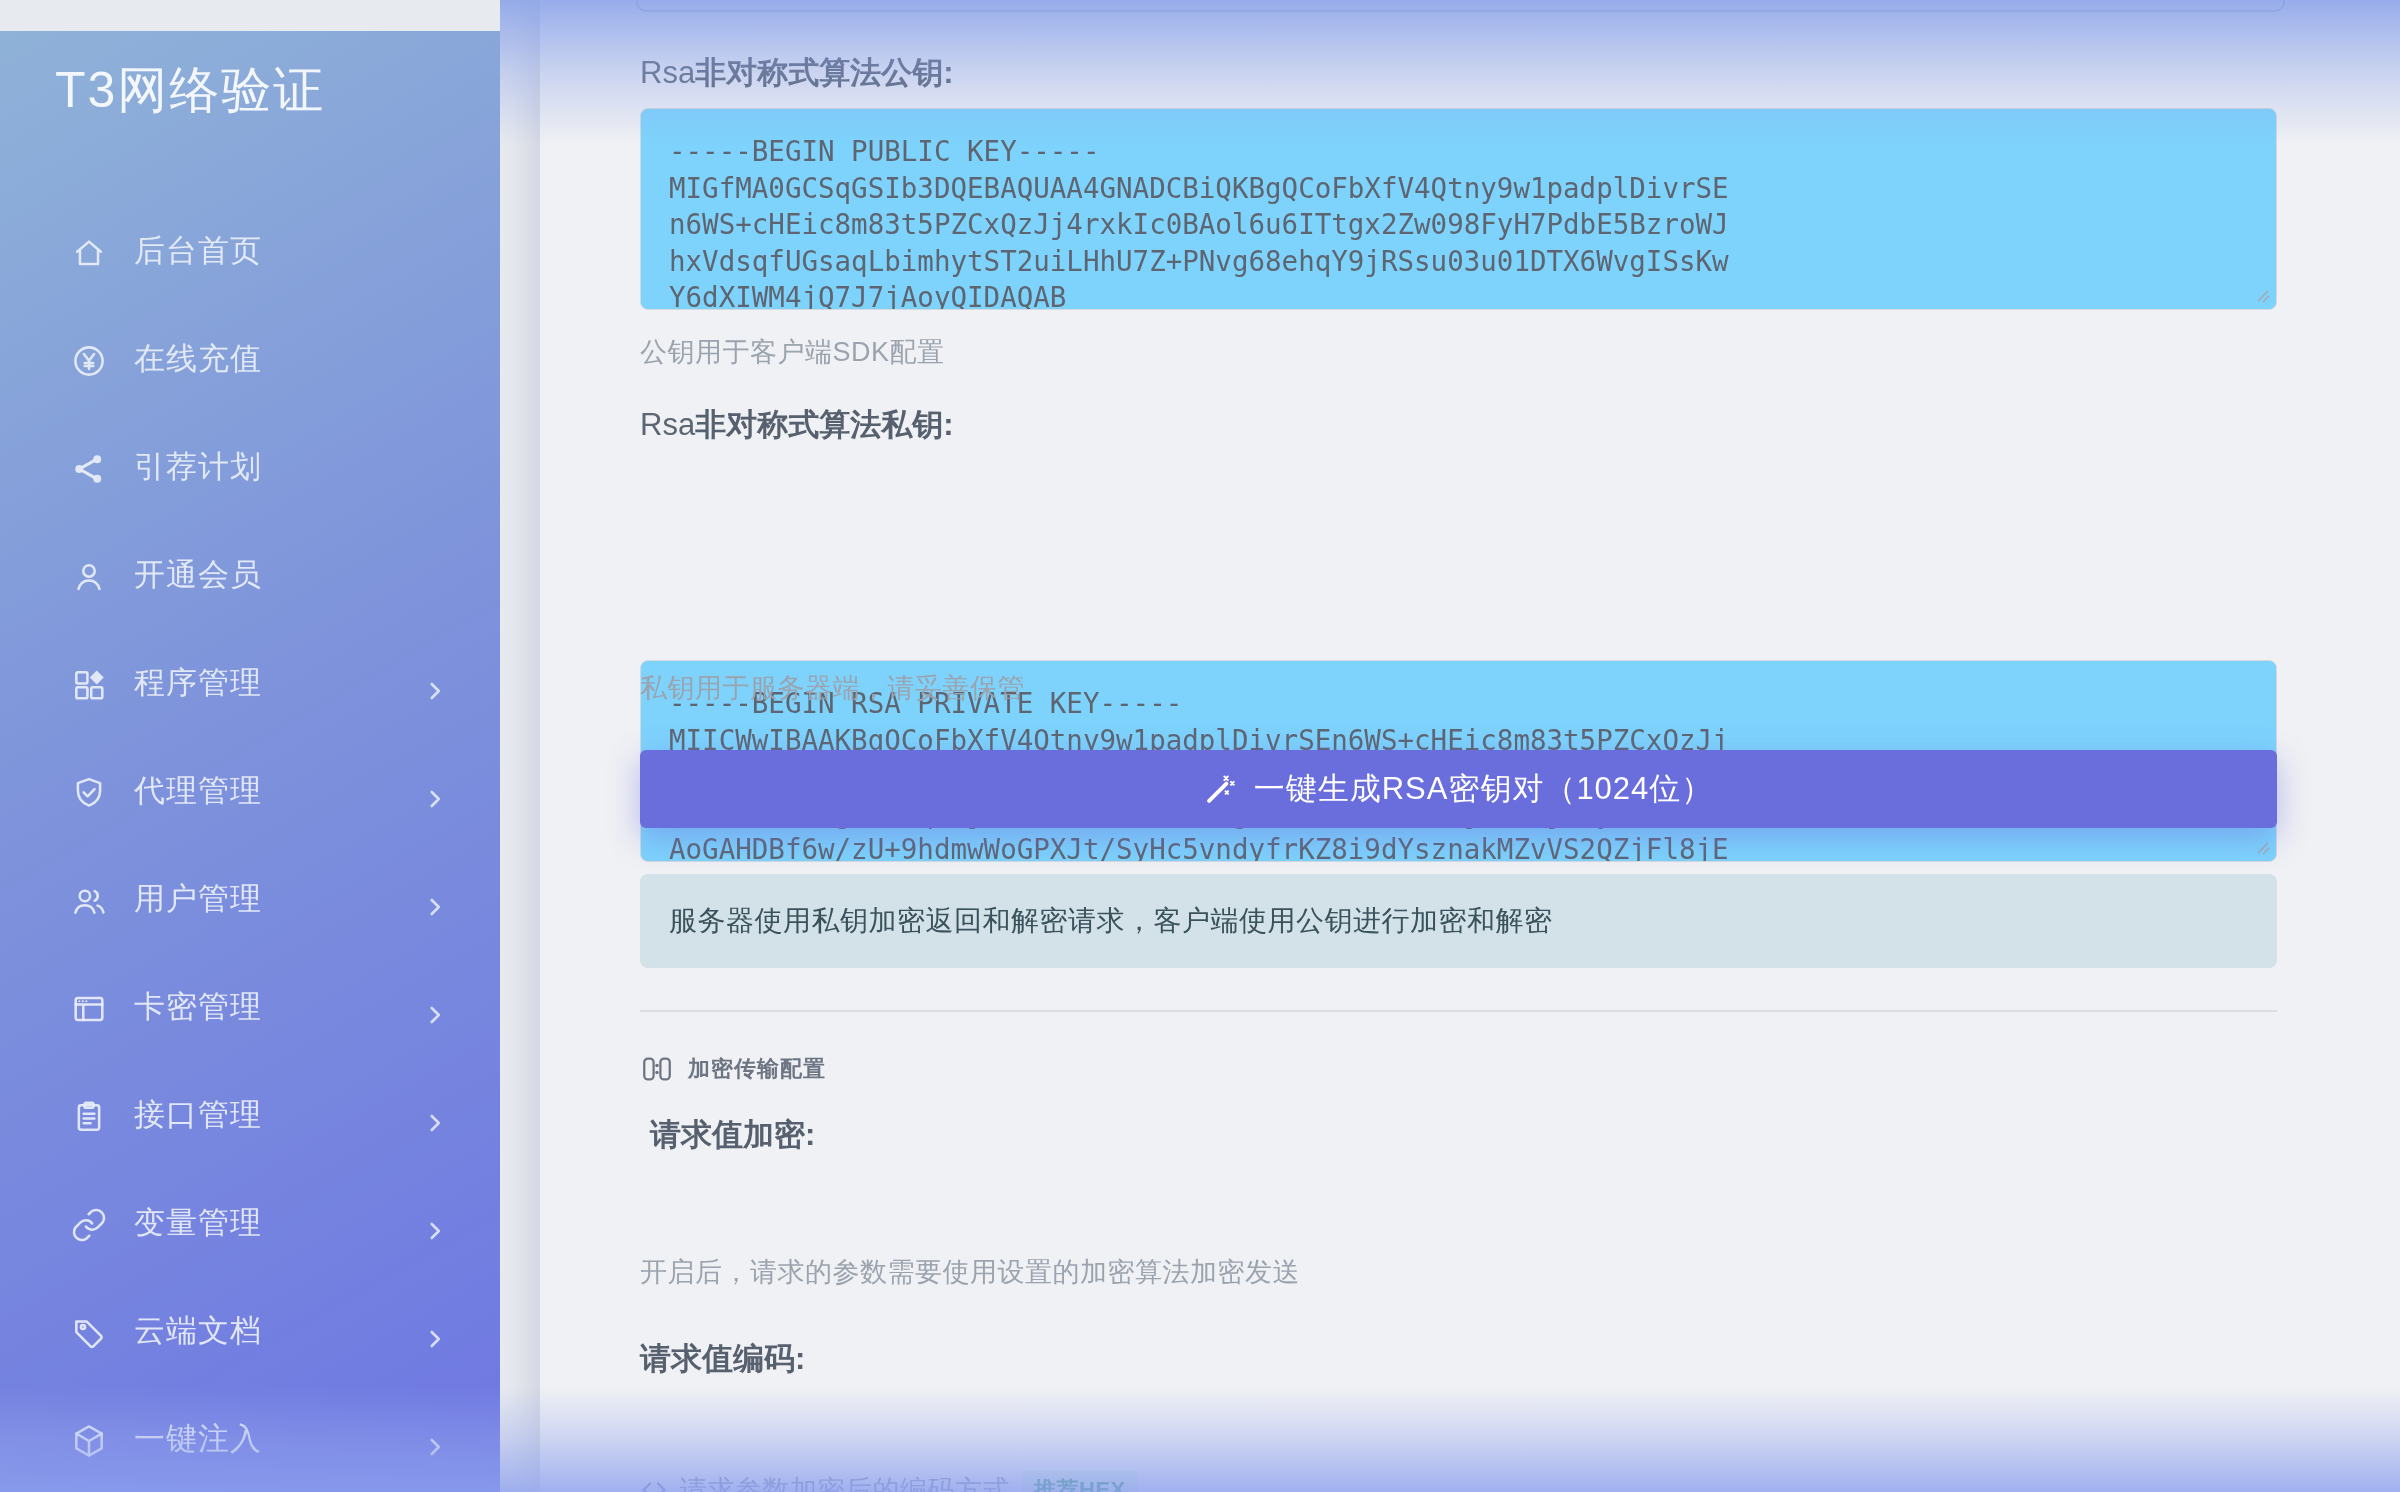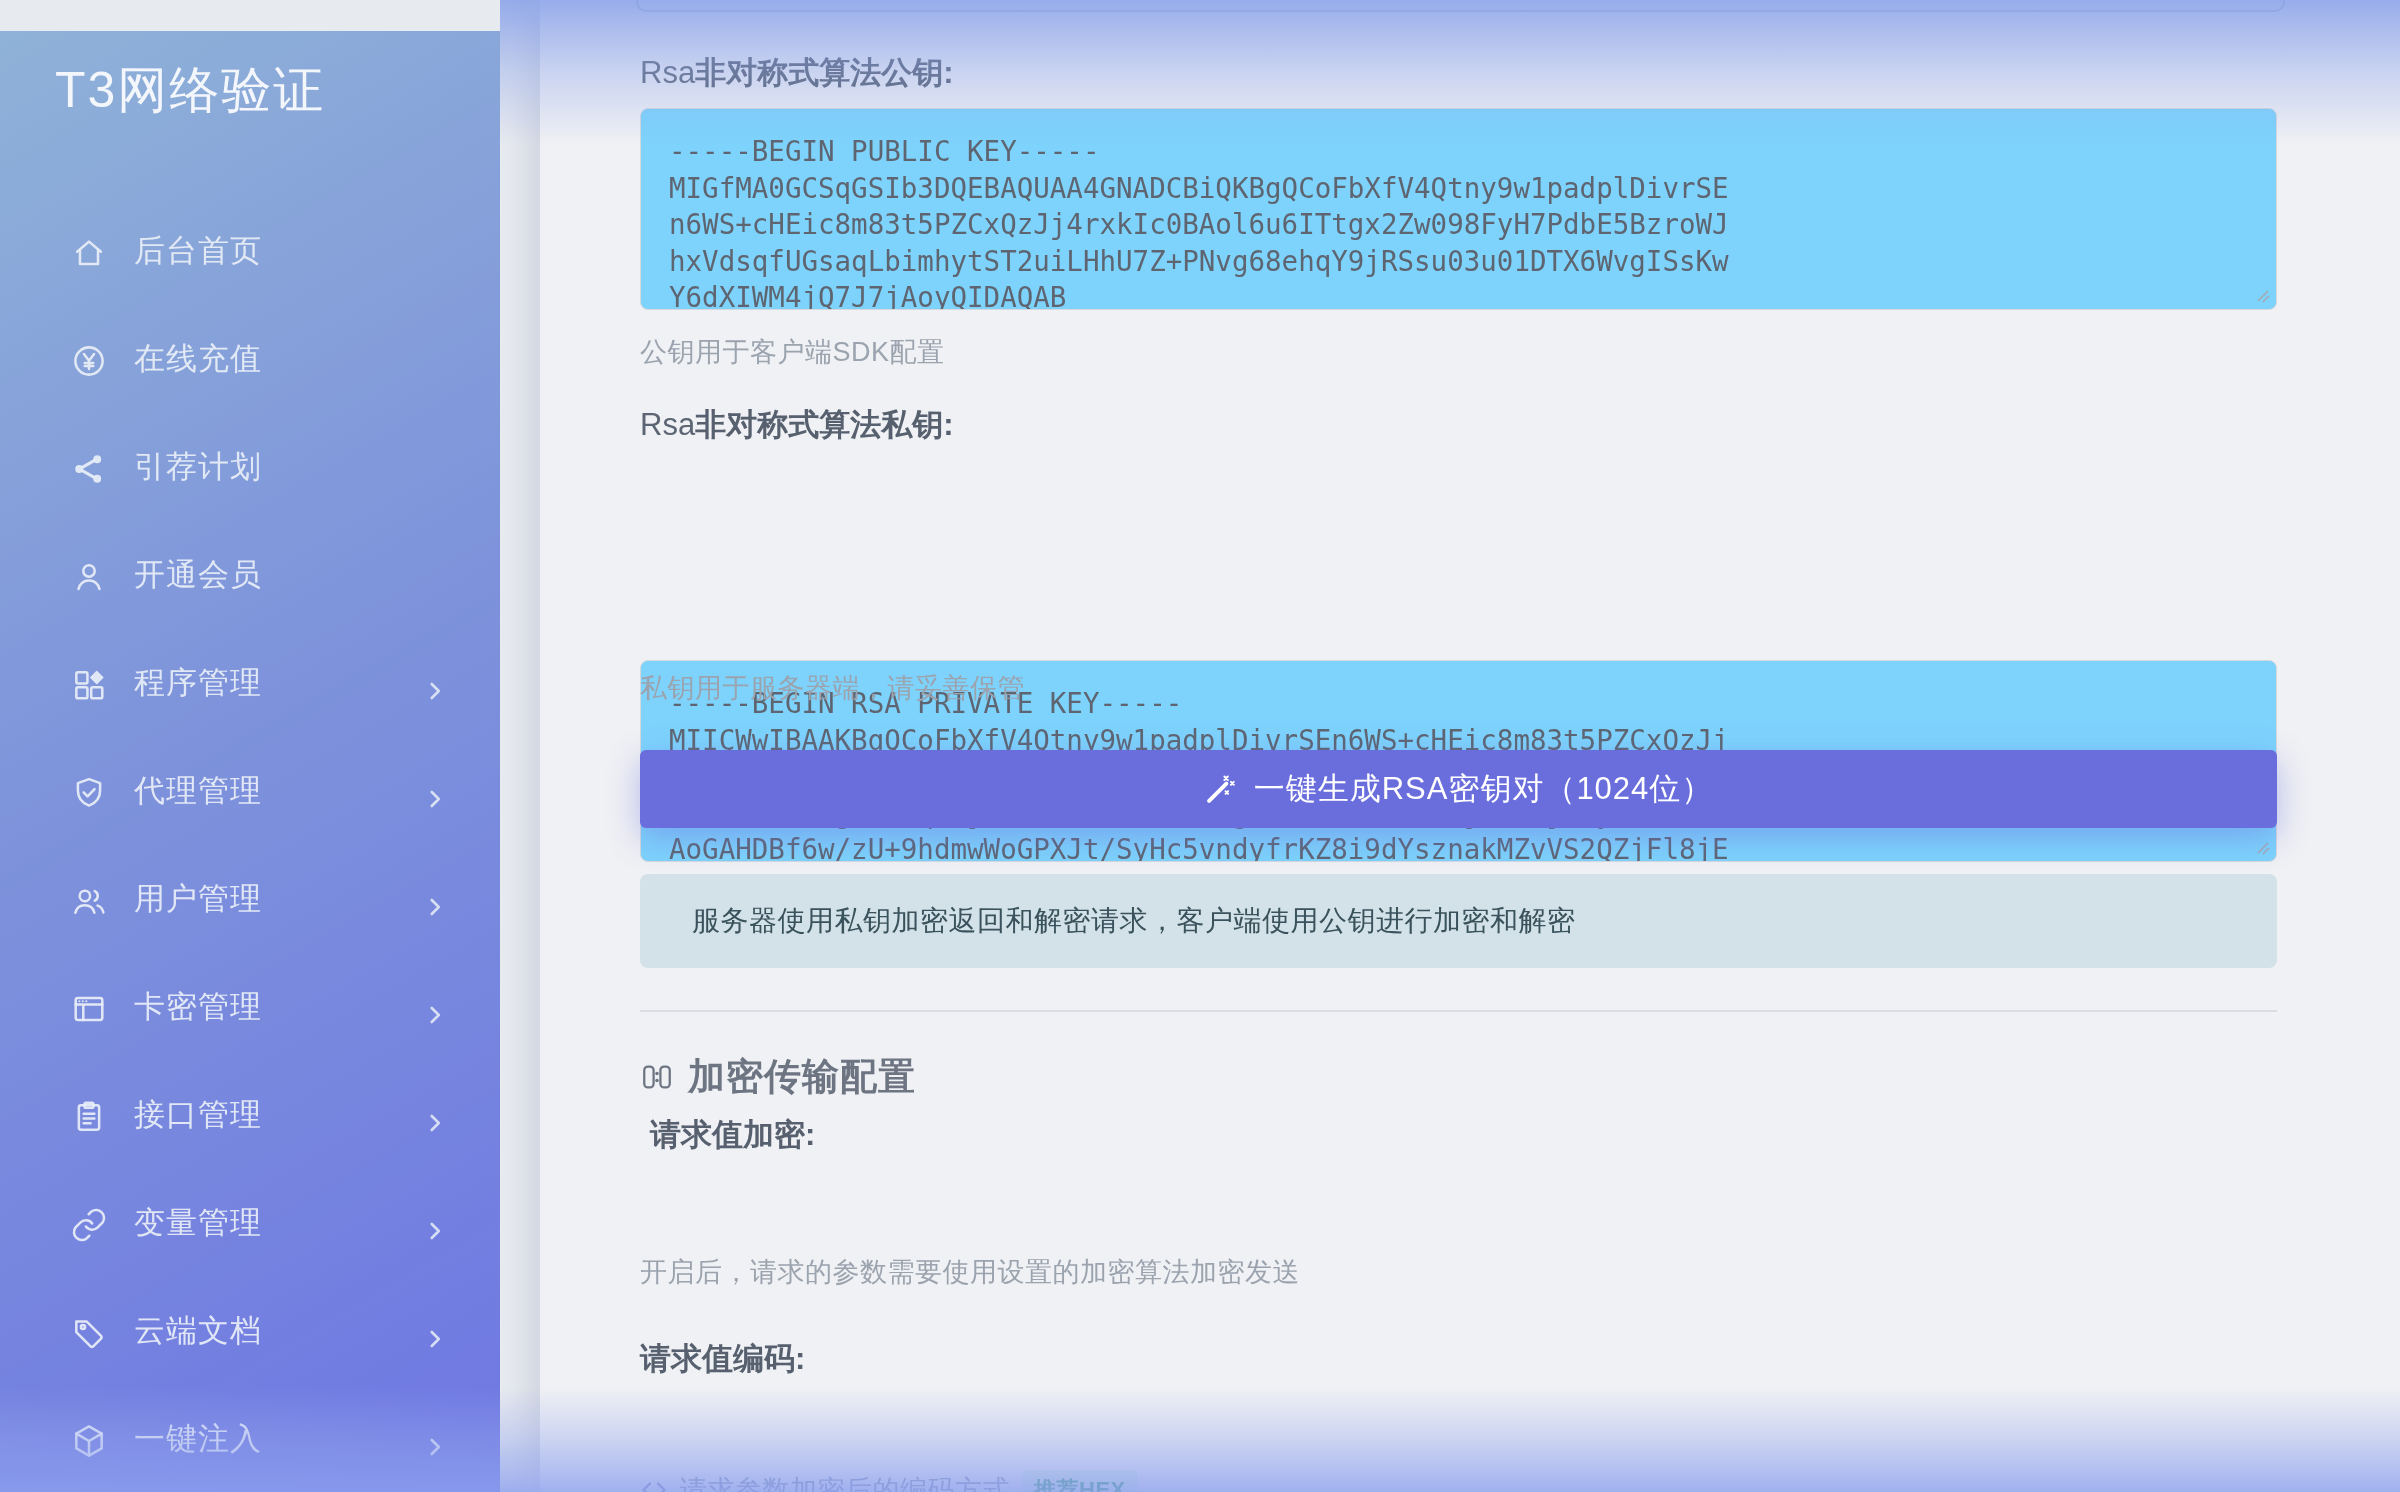--- a/index.html
+++ b/index.html
@@ -62,27 +62,27 @@
     height:78px;width:100%;border:none;border-radius:6px;cursor:pointer;
     background:#6a6edd;color:#ffffff;font-size:31px;letter-spacing:1px;
     display:flex;align-items:center;justify-content:center;gap:16px;
     box-shadow:0 10px 32px rgba(106,112,225,0.45);
     font-family:"Liberation Sans", sans-serif;
   }
   .wand{width:34px;height:34px;color:#ffffff;}
   .wand svg{width:100%;height:100%;fill:none;stroke:currentColor;stroke-linecap:round;stroke-linejoin:round;}
   .alert{
     height:94px;background:#d3e2e8;border-radius:8px;
-    display:flex;align-items:center;padding-left:52px;box-sizing:border-box;
+    display:flex;align-items:center;padding-left:29px;box-sizing:border-box;
     font-size:28px;color:#3a525c;letter-spacing:0.5px;
   }
   .divider{border:none;border-top:2px solid #dadde2;margin:0;}
   .section-head{display:flex;align-items:center;gap:14px;color:#6d7583;}
   .section-head .icon{width:34px;height:34px;}
-  .section-title{font-size:37px;font-weight:700;letter-spacing:1px;}
+  .section-title{font-size:22px;font-weight:700;letter-spacing:1px;}
   .help-row{display:flex;align-items:center;gap:12px;}
   .help-row .icon{width:28px;height:28px;color:#828fb4;}
   .help-row .help{color:#8d98b3;}
   .badge{
     background:#dcefe5;color:#3ca66e;font-size:22px;font-weight:700;
     padding:5px 12px;border-radius:6px;letter-spacing:0.5px;
   }
   
   .top-glow{
     position:absolute;left:500px;top:0;width:1900px;height:145px;z-index:3;pointer-events:none;

